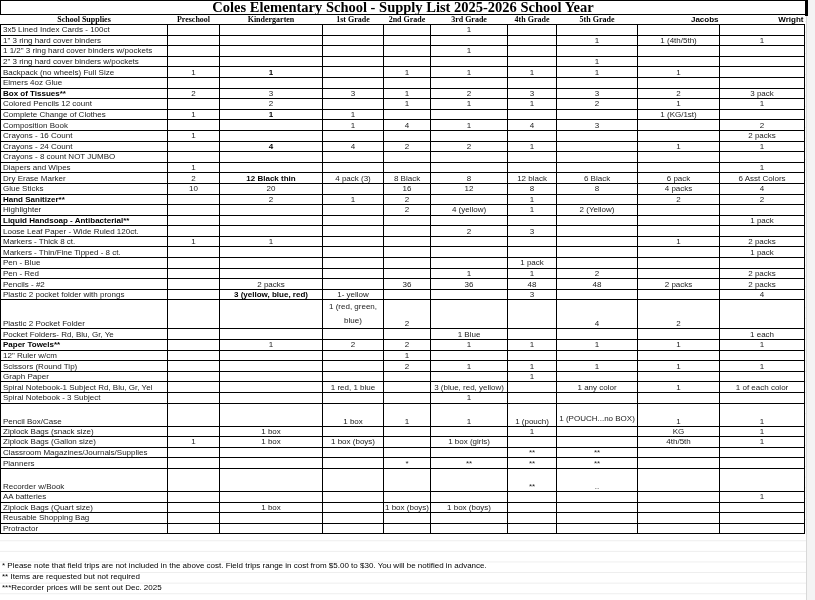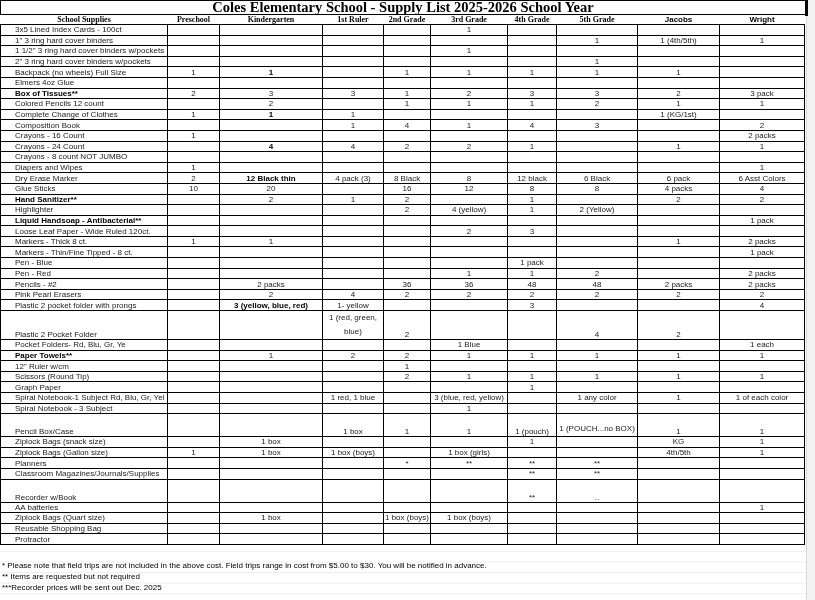--- a/index.html
+++ b/index.html
@@ -6,22 +6,22 @@
   body { width:815px; height:600px; overflow:hidden; position:relative; font-family:"Liberation Sans", sans-serif; color:#000; }
   .sheet { position:absolute; left:0; top:0; width:815px; height:600px; }
   .gridbg { position:absolute; left:0; top:0; width:815px; height:600px;
     background-image: linear-gradient(to bottom, #e2e2e2 1px, transparent 1px);
     background-size: 100% 10.6px; opacity:0.6; }
   .title-bar { position:absolute; left:0; top:0; width:804px; height:13px; border:1px solid #000; border-right:3px solid #000; border-bottom:2px solid #000; background:#fff; }
   .title { position:absolute; left:0; width:804px; top:-2px; text-align:center; font-family:"Liberation Serif", serif; font-weight:bold; font-size:14.5px; line-height:16px; }
   table.supply { position:absolute; left:0; top:15px; border-collapse:collapse; table-layout:fixed; background:#fff; }
   table.supply td, table.supply th { border:1px solid #000; padding:0 1px; height:9.6px; font-size:8px; line-height:9px; white-space:nowrap; overflow:hidden; }
   table.supply th { border:none; font-family:"Liberation Serif", serif; font-weight:bold; font-size:8px; height:9px; text-align:center; }
-  table.supply th.sans { font-family:"Liberation Sans", sans-serif; text-decoration:none; }
-  table.supply td.item { text-align:left; padding-left:14px; color:#222; }
+  table.supply th.sans { font-family:"Liberation Sans", sans-serif; text-decoration:none;text-align:right; }
+  table.supply td.item { text-align:left; padding-left:2px; color:#222; }
   table.supply td.item.bold { font-weight:bold; color:#000;margin-left:24px; }
   table.supply td.val { text-align:center; color:#222; }
   table.supply td.val.bold { font-weight:bold; color:#000; }
   table.supply tr.tall td { height:22px; vertical-align:bottom; }
   table.supply td.wrap { white-space:normal; line-height:14px; }
   .notes { position:absolute; left:2px; top:560px; font-size:8px; line-height:11px; color:#000; }
   .notes div { white-space:nowrap; }
   .rightedge { position:absolute; left:806px; top:0; width:9px; height:600px; background:#f4f4f4; border-left:1px solid #d8d8d8; }
 </style>
 </head>
@@ -46,21 +46,21 @@
       <col style="width:49px">
       <col style="width:81px">
       <col style="width:82px">
       <col style="width:85px">
     </colgroup>
     <thead>
       <tr>
         <th>School Supplies</th>
         <th>Preschool</th>
         <th>Kindergarten</th>
-        <th>1st Ruler</th>
+        <th>1st Grade</th>
         <th>2nd Grade</th>
         <th>3rd Grade</th>
         <th>4th Grade</th>
         <th>5th Grade</th>
         <th class="sans">Jacobs</th>
         <th class="sans">Wright</th>
       </tr>
     </thead>
     <tbody id="rows">
         <tr>
@@ -357,32 +357,20 @@
           <td class="val">2 packs</td>
           <td class="val"></td>
           <td class="val">36</td>
           <td class="val">36</td>
           <td class="val">48</td>
           <td class="val">48</td>
           <td class="val">2 packs</td>
           <td class="val">2 packs</td>
         </tr>
         <tr>
-          <td class="item">Pink Pearl Erasers</td>
-          <td class="val"></td>
-          <td class="val">2</td>
-          <td class="val">4</td>
-          <td class="val">2</td>
-          <td class="val">2</td>
-          <td class="val">2</td>
-          <td class="val">2</td>
-          <td class="val">2</td>
-          <td class="val">2</td>
-        </tr>
-        <tr>
           <td class="item">Plastic 2 pocket folder with prongs</td>
           <td class="val"></td>
           <td class="val bold">3 (yellow, blue, red)</td>
           <td class="val">1- yellow</td>
           <td class="val"></td>
           <td class="val"></td>
           <td class="val">3</td>
           <td class="val"></td>
           <td class="val"></td>
           <td class="val">4</td>
@@ -513,38 +501,38 @@
           <td class="val">1 box</td>
           <td class="val">1 box (boys)</td>
           <td class="val"></td>
           <td class="val">1 box (girls)</td>
           <td class="val"></td>
           <td class="val"></td>
           <td class="val">4th/5th</td>
           <td class="val">1</td>
         </tr>
         <tr>
+          <td class="item">Classroom Magazines/Journals/Supplies</td>
+          <td class="val"></td>
+          <td class="val"></td>
+          <td class="val"></td>
+          <td class="val"></td>
+          <td class="val"></td>
+          <td class="val">**</td>
+          <td class="val">**</td>
+          <td class="val"></td>
+          <td class="val"></td>
+        </tr>
+        <tr>
           <td class="item">Planners</td>
           <td class="val"></td>
           <td class="val"></td>
           <td class="val"></td>
           <td class="val">*</td>
           <td class="val">**</td>
-          <td class="val">**</td>
-          <td class="val">**</td>
-          <td class="val"></td>
-          <td class="val"></td>
-        </tr>
-        <tr>
-          <td class="item">Classroom Magazines/Journals/Supplies</td>
-          <td class="val"></td>
-          <td class="val"></td>
-          <td class="val"></td>
-          <td class="val"></td>
-          <td class="val"></td>
           <td class="val">**</td>
           <td class="val">**</td>
           <td class="val"></td>
           <td class="val"></td>
         </tr>
         <tr class="tall">
           <td class="item">Recorder w/Book</td>
           <td class="val"></td>
           <td class="val"></td>
           <td class="val"></td>

